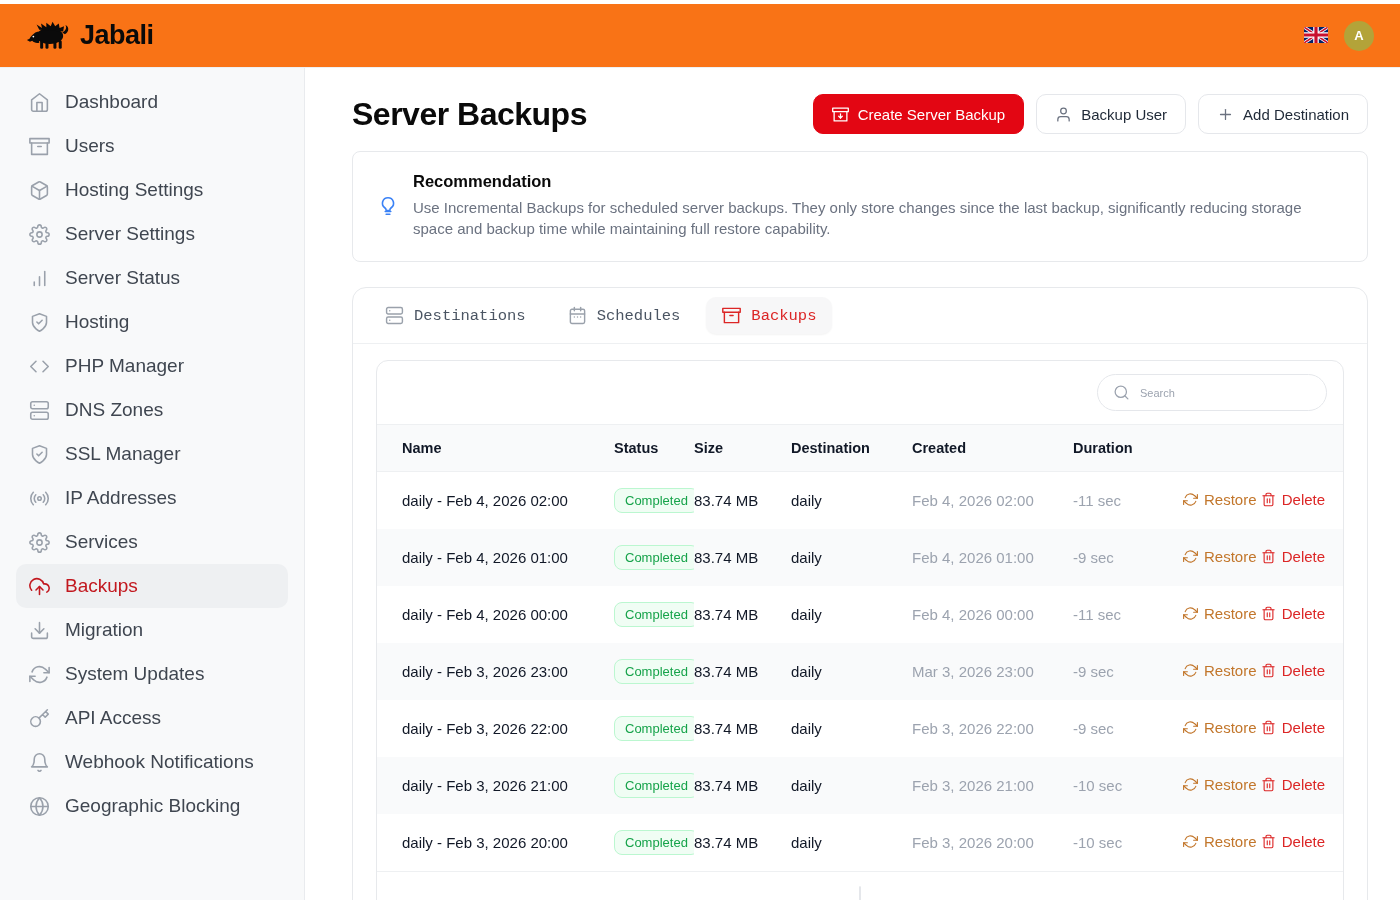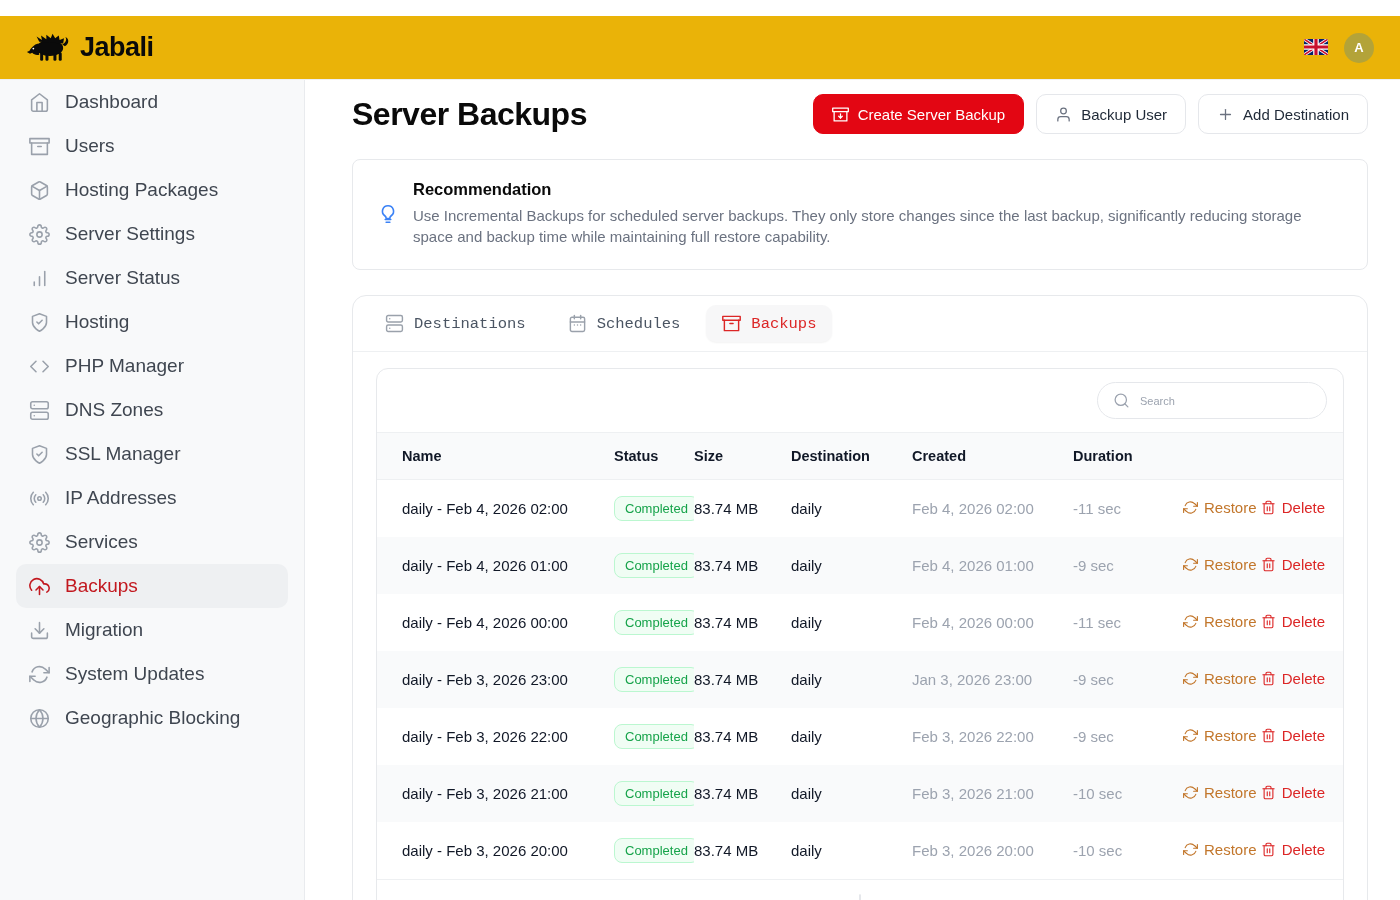--- a/index.html
+++ b/index.html
@@ -13,22 +13,22 @@
     --restore: #c2762b; --delete: #dc2626;
     --badge-text: #16a34a; --badge-bg: #f0fdf4; --badge-border: #bbf7d0;
     --avatar-bg: #b3a339; --info: #3b82f6; --border: #e7e9ec;
     --muted: #9ca3af; --text: #111827;
   }
   svg { display: block; }
   .icon svg { width: 100%; height: 100%; }
 
   
   .topbar {
-    position: fixed; top: 16px; left: 0; width: 1400px; height: 64px;
-    background: #eab308; border-bottom: 1px solid #eef0f2;
+    position: fixed; top: 4px; left: 0; width: 1400px; height: 64px;
+    background: #f97316; border-bottom: 1px solid #eef0f2;
     display: flex; align-items: center; padding: 0 26px; z-index: 20;
   }
   .brand { display: flex; align-items: center; gap: 8px; }
   .brand-logo { width: 46px; height: 32px; }
   .brand-name { font-size: 27px; font-weight: 800; letter-spacing: -0.5px; color: #0a0a0a; }
   .topbar-right { margin-left: auto; display: flex; align-items: center; gap: 16px; }
   .flag { width: 24px; height: 17px; border-radius: 2px; overflow: hidden; }
   .avatar {
     width: 30px; height: 30px; border-radius: 50%; background: var(--avatar-bg);
     color: #fff; font-size: 13px; font-weight: 700;
@@ -45,21 +45,21 @@
     display: flex; align-items: center; gap: 15px;
     padding: 11px 13px; border-radius: 10px; cursor: pointer;
     color: #3f4650; font-size: 19px;
   }
   .side-item .icon { width: 21px; height: 21px; color: #9aa1ab; flex: none; }
   .side-item.active { background: #eef0f2; color: var(--sidebar-red); font-weight: 500; }
   .side-item.active .icon { color: var(--sidebar-red); }
 
   
   .main { flex: 1; padding: 30px 32px 0 47px; overflow: hidden; }
-  .page-head { display: flex; align-items: center; justify-content: space-between; margin-bottom: 25px; }
+  .page-head { display: flex; align-items: center; justify-content: space-between; margin-bottom: 17px; }
   .page-title { font-size: 32px; font-weight: 800; letter-spacing: -0.5px; color: #0a0a0a; }
   .head-actions { display: flex; gap: 12px; }
   .btn {
     height: 40px; display: inline-flex; align-items: center; gap: 9px;
     padding: 0 18px; border-radius: 10px; font-size: 15px; cursor: pointer;
     border: 1px solid #e5e7eb; background: #fff; color: #1f2937;
     font-family: inherit;
   }
   .btn .icon { width: 17px; height: 17px; color: #6b7280; }
   .btn.primary { background: var(--accent); border-color: var(--accent); color: #fff; }
@@ -204,21 +204,21 @@
     </div>
 
     <div class="side-item">
       <span class="icon">
           <svg viewBox="0 0 24 24" fill="none" stroke="currentColor" stroke-width="1.8" stroke-linecap="round" stroke-linejoin="round">
             <path d="M21 16V8a2 2 0 0 0-1-1.73l-7-4a2 2 0 0 0-2 0l-7 4A2 2 0 0 0 3 8v8a2 2 0 0 0 1 1.73l7 4a2 2 0 0 0 2 0l7-4A2 2 0 0 0 21 16z"></path>
             <path d="M3.27 6.96L12 12.01l8.73-5.05"></path>
             <path d="M12 22.08V12"></path>
           </svg>
         </span>
-      <span class="side-label">Hosting Packages</span>
+      <span class="side-label">Hosting Settings</span>
     </div>
 
     <div class="side-item">
       <span class="icon">
           <svg viewBox="0 0 24 24" fill="none" stroke="currentColor" stroke-width="1.8" stroke-linecap="round" stroke-linejoin="round">
             <circle cx="12" cy="12" r="3"></circle>
             <path d="M19.4 15a1.65 1.65 0 0 0 .33 1.82l.06.06a2 2 0 0 1 0 2.83 2 2 0 0 1-2.83 0l-.06-.06a1.65 1.65 0 0 0-1.82-.33 1.65 1.65 0 0 0-1 1.51V21a2 2 0 0 1-2 2 2 2 0 0 1-2-2v-.09A1.65 1.65 0 0 0 9 19.4a1.65 1.65 0 0 0-1.82.33l-.06.06a2 2 0 0 1-2.83 0 2 2 0 0 1 0-2.83l.06-.06a1.65 1.65 0 0 0 .33-1.82 1.65 1.65 0 0 0-1.51-1H3a2 2 0 0 1-2-2 2 2 0 0 1 2-2h.09A1.65 1.65 0 0 0 4.6 9a1.65 1.65 0 0 0-.33-1.82l-.06-.06a2 2 0 0 1 0-2.83 2 2 0 0 1 2.83 0l.06.06a1.65 1.65 0 0 0 1.82.33H9a1.65 1.65 0 0 0 1-1.51V3a2 2 0 0 1 2-2 2 2 0 0 1 2 2v.09a1.65 1.65 0 0 0 1 1.51 1.65 1.65 0 0 0 1.82-.33l.06-.06a2 2 0 0 1 2.83 0 2 2 0 0 1 0 2.83l-.06.06a1.65 1.65 0 0 0-.33 1.82V9a1.65 1.65 0 0 0 1.51 1H21a2 2 0 0 1 2 2 2 2 0 0 1-2 2h-.09a1.65 1.65 0 0 0-1.51 1z"></path>
           </svg>
         </span>
       <span class="side-label">Server Settings</span>
@@ -328,21 +328,38 @@
           <svg viewBox="0 0 24 24" fill="none" stroke="currentColor" stroke-width="1.8" stroke-linecap="round" stroke-linejoin="round">
             <path d="M23 4v6h-6"></path>
             <path d="M1 20v-6h6"></path>
             <path d="M3.51 9a9 9 0 0 1 14.85-3.36L23 10"></path>
             <path d="M1 14l4.64 4.36A9 9 0 0 0 20.49 15"></path>
           </svg>
         </span>
       <span class="side-label">System Updates</span>
     </div>
 
-
+    <div class="side-item">
+      <span class="icon">
+          <svg viewBox="0 0 24 24" fill="none" stroke="currentColor" stroke-width="1.8" stroke-linecap="round" stroke-linejoin="round">
+            <path d="M21 2l-2 2m-7.61 7.61a5.5 5.5 0 1 1-7.778 7.778 5.5 5.5 0 0 1 7.777-7.777zm0 0L15.5 7.5m0 0l3 3L22 7l-3-3m-3.5 3.5L19 4"></path>
+          </svg>
+        </span>
+      <span class="side-label">API Access</span>
+    </div>
+
+    <div class="side-item">
+      <span class="icon">
+          <svg viewBox="0 0 24 24" fill="none" stroke="currentColor" stroke-width="1.8" stroke-linecap="round" stroke-linejoin="round">
+            <path d="M18 8A6 6 0 0 0 6 8c0 7-3 9-3 9h18s-3-2-3-9"></path>
+            <path d="M13.73 21a2 2 0 0 1-3.46 0"></path>
+          </svg>
+        </span>
+      <span class="side-label">Webhook Notifications</span>
+    </div>
 
     <div class="side-item">
       <span class="icon">
           <svg viewBox="0 0 24 24" fill="none" stroke="currentColor" stroke-width="1.8" stroke-linecap="round" stroke-linejoin="round">
             <circle cx="12" cy="12" r="10"></circle>
             <path d="M2 12h20"></path>
             <path d="M12 2a15.3 15.3 0 0 1 4 10 15.3 15.3 0 0 1-4 10 15.3 15.3 0 0 1-4-10 15.3 15.3 0 0 1 4-10z"></path>
           </svg>
         </span>
       <span class="side-label">Geographic Blocking</span>
@@ -578,21 +595,21 @@
                     <span class="delete-label">Delete</span>
               </button>
             </td>
           </tr>
 
           <tr>
             <td class="cell-name">daily - Feb 3, 2026 23:00</td>
             <td><span class="badge">Completed</span></td>
             <td class="cell-size">83.74 MB</td>
             <td class="cell-dest">daily</td>
-            <td class="muted cell-created">Jan 3, 2026 23:00</td>
+            <td class="muted cell-created">Mar 3, 2026 23:00</td>
             <td class="muted cell-duration">-9 sec</td>
             <td class="actions">
               <button class="row-link restore">
                 <span class="icon">
                       <svg viewBox="0 0 24 24" fill="none" stroke="currentColor" stroke-width="1.8" stroke-linecap="round" stroke-linejoin="round">
                         <path d="M23 4v6h-6"></path>
                         <path d="M1 20v-6h6"></path>
                         <path d="M3.51 9a9 9 0 0 1 14.85-3.36L23 10"></path>
                         <path d="M1 14l4.64 4.36A9 9 0 0 0 20.49 15"></path>
                       </svg>

